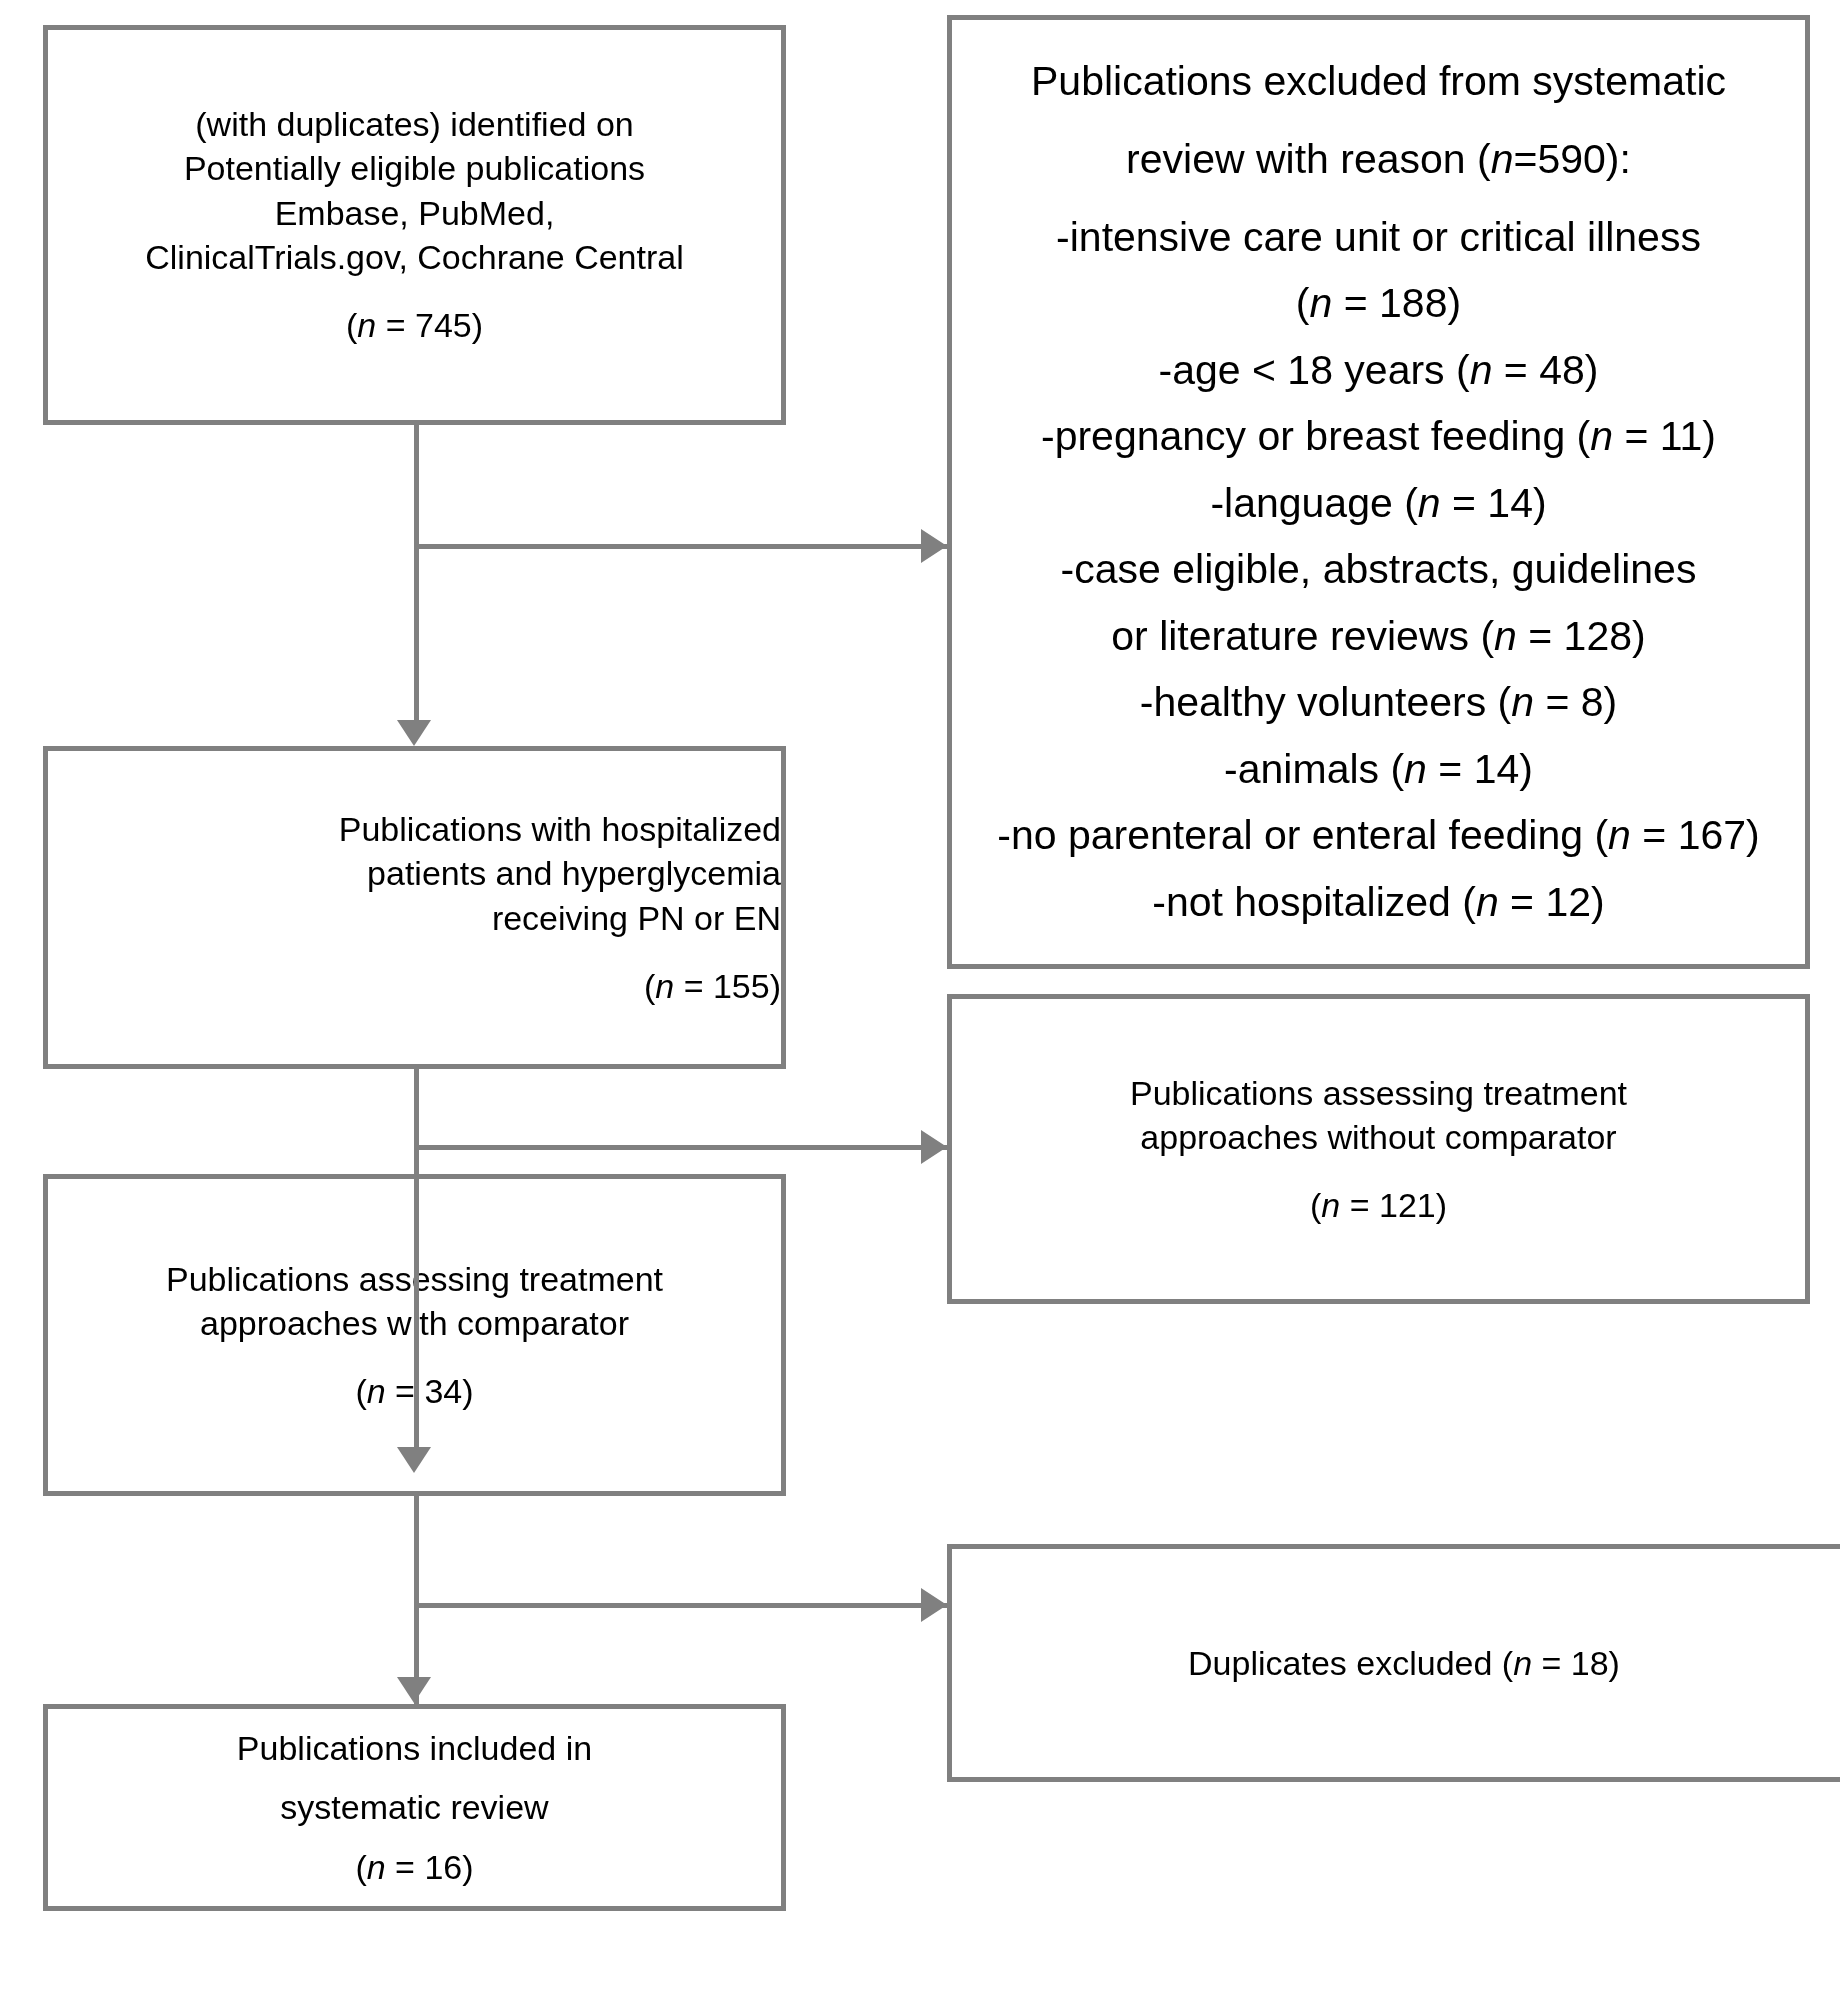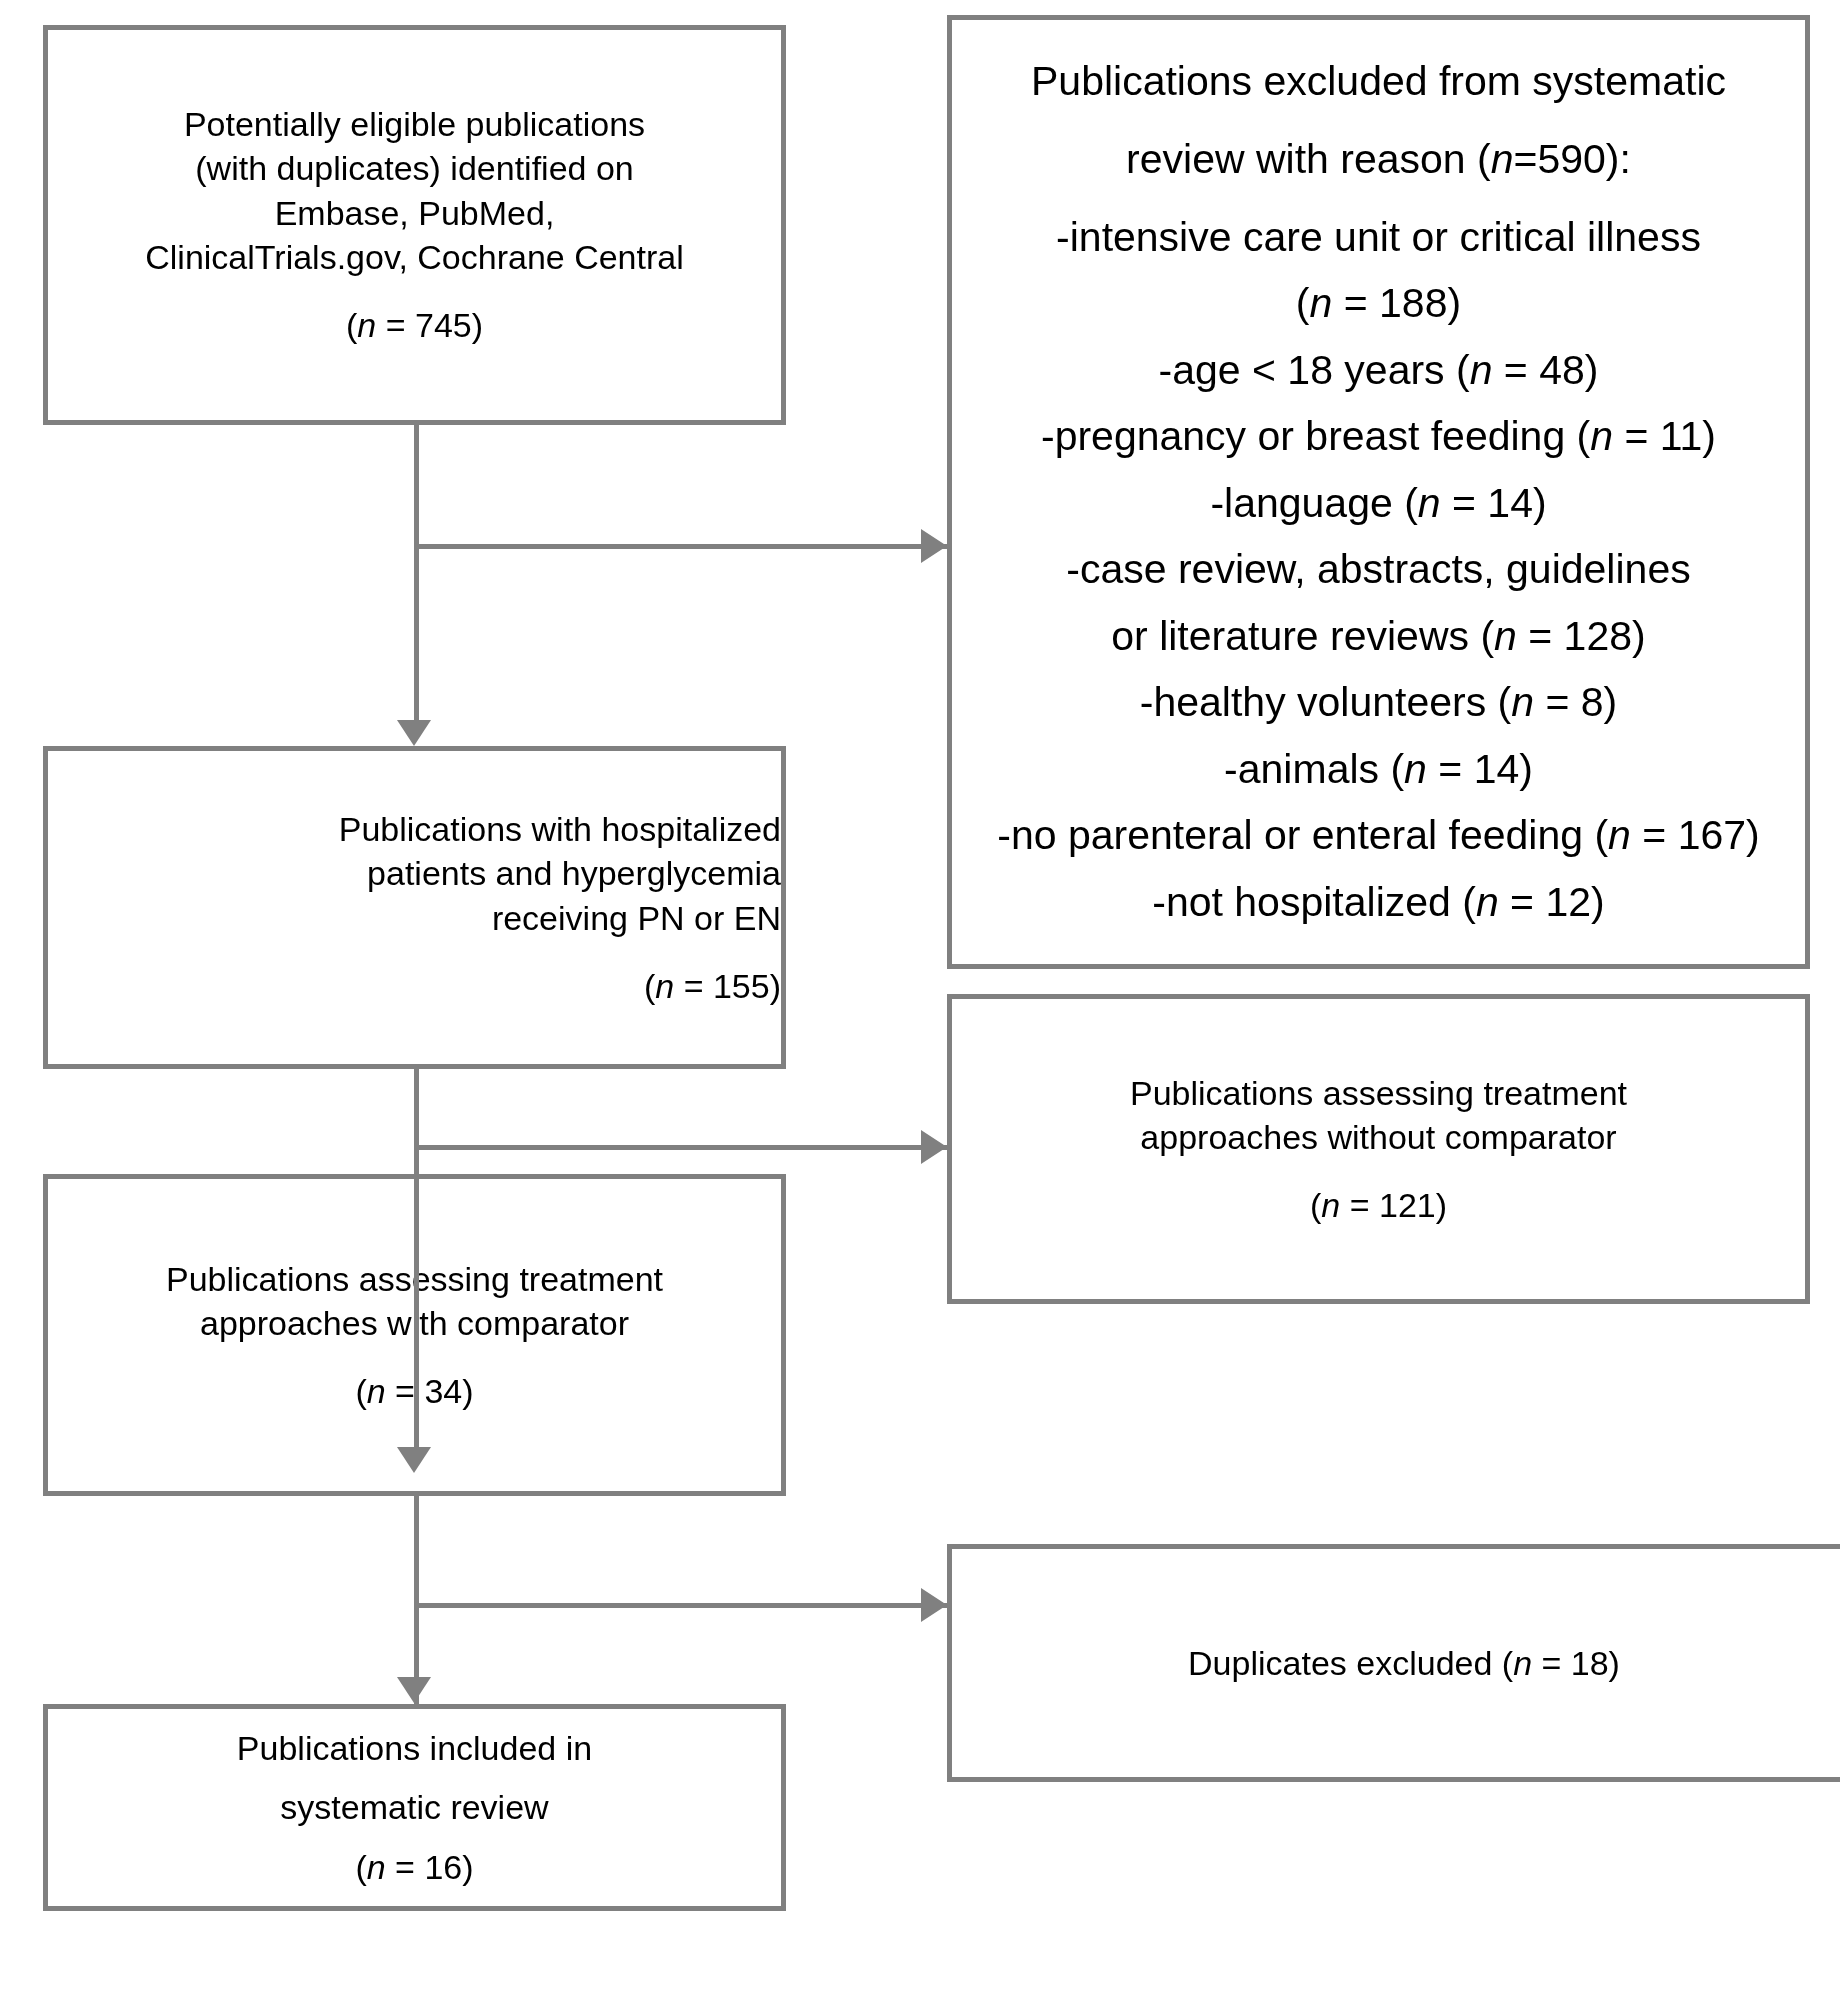--- a/index.html
+++ b/index.html
@@ -56,22 +56,22 @@
   
   #trunk-3{left:414px; top:1495px; height:210px;}
   #branch-3{left:414px; top:1603px; width:533px;}
   #branch-3-head{left:921px; top:1588px;}
   #arrow-3{left:397px; top:1677px;}
 </style>
 </head>
 <body>
 
 <div class="box" id="box-identified">
+  <div class="tline">(with duplicates) identified on</div>
   <div class="tline">Potentially eligible publications</div>
-  <div class="tline">(with duplicates) identified on</div>
   <div class="tline">Embase, PubMed,</div>
   <div class="tline">ClinicalTrials.gov, Cochrane Central</div>
   <div class="gap-md"></div>
   <div class="tline">(<span class="nval">n</span> = 745)</div>
 </div>
 
 <div class="box" id="box-hospitalized">
   <div class="tline">Publications with hospitalized</div>
   <div class="tline">patients and hyperglycemia</div>
   <div class="tline">receiving PN or EN</div>
@@ -95,21 +95,21 @@
 </div>
 
 <div class="box" id="box-excluded">
   <div class="tline hdr">Publications excluded from systematic</div>
   <div class="tline hdr">review with reason (<span class="nval">n</span>=590):</div>
   <div class="tline">-intensive care unit or critical illness</div>
   <div class="tline">(<span class="nval">n</span> = 188)</div>
   <div class="tline">-age &lt; 18 years (<span class="nval">n</span> = 48)</div>
   <div class="tline">-pregnancy or breast feeding (<span class="nval">n</span> = 11)</div>
   <div class="tline">-language (<span class="nval">n</span> = 14)</div>
-  <div class="tline">-case review, abstracts, guidelines</div>
+  <div class="tline">-case eligible, abstracts, guidelines</div>
   <div class="tline">or literature reviews (<span class="nval">n</span> = 128)</div>
   <div class="tline">-healthy volunteers (<span class="nval">n</span> = 8)</div>
   <div class="tline">-animals (<span class="nval">n</span> = 14)</div>
   <div class="tline">-no parenteral or enteral feeding (<span class="nval">n</span> = 167)</div>
   <div class="tline">-not hospitalized (<span class="nval">n</span> = 12)</div>
 </div>
 
 <div class="box" id="box-nocomp">
   <div class="tline">Publications assessing treatment</div>
   <div class="tline">approaches without comparator</div>

